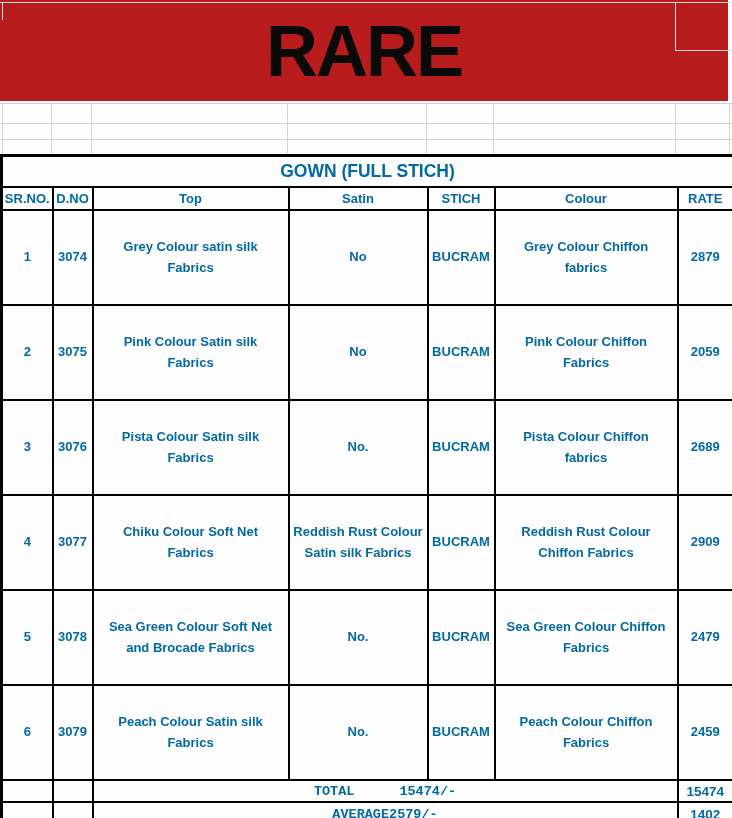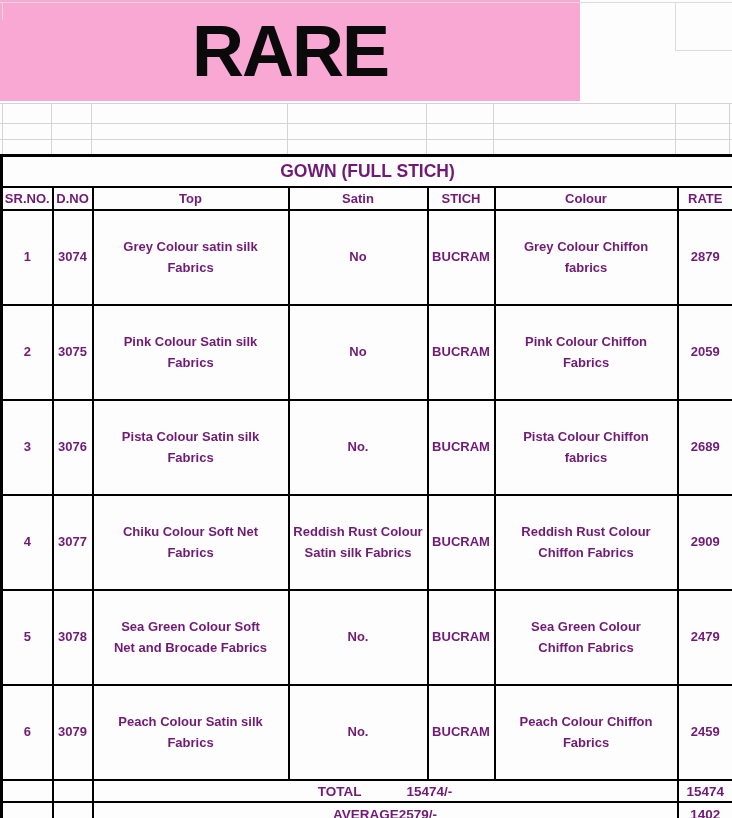--- a/index.html
+++ b/index.html
@@ -3,22 +3,22 @@
 <meta charset="utf-8">
 <style>
   html,body{margin:0;padding:0;}
   body{
     width:732px;height:818px;position:relative;overflow:hidden;
     background:#fdfdfd;color:#000;
     font-family:"Liberation Sans","DejaVu Sans",sans-serif;font-weight:bold;
   }
   
   .banner{
-    position:absolute;top:0;left:0;width:580px;height:101px;
-    background:#f9a8d4;display:flex;align-items:center;justify-content:center;
+    position:absolute;top:0;left:0;width:728px;height:101px;
+    background:#b91c1c;display:flex;align-items:center;justify-content:center;
   }
   .banner .title{
     font-size:72px;line-height:1;letter-spacing:-2px;margin:0;
     font-weight:bold;color:#0a0a0a;
   }
   
   .gl{position:absolute;background:#d9dcde;}
   .gl.h{height:1px;}
   .gl.v{width:1px;}
   
@@ -26,32 +26,32 @@
   .gridband .gl{background:#d4d4d4;}
   
   table.sheet{
     position:absolute;top:154px;left:0;width:732px;
     border-collapse:collapse;table-layout:fixed;
     border:3px solid #000;
   }
   table.sheet td,table.sheet th{
     border:2px solid #000;
     text-align:center;vertical-align:middle;
-    padding:0;font-size:13px;font-weight:bold;color:#701a75;
+    padding:0;font-size:13px;font-weight:bold;color:#0369a1;
     overflow:hidden;
   }
   tr.gown-row td{height:29px;font-size:17.5px;letter-spacing:0px;}
   tr.cols-row th{height:21px;font-size:13px;white-space:nowrap;margin-left:24px;}
   tr.data-row td{height:91px;line-height:1.55;}
-  tr.data-row td.c-top, tr.data-row td.c-dupatta{padding:0 20px;}
+  tr.data-row td.c-top, tr.data-row td.c-dupatta{padding:0 8px;}
   tr.data-row td.c-jacket{padding:1px 2px;}
   tr.sum-row td{height:20px;font-size:13.5px;}
   tr.avg-row td{height:23px;font-size:13.5px;}
   td.c-rate-sum{text-align:right;padding-right:4px;}
-  .sumline{display:flex;justify-content:center;align-items:flex-start;}
+  .sumline{display:flex;justify-content:center;align-items:flex-start;font-family:Liberation Mono, monospace;}
   .sumline.total .val{margin-left:45px;}
   .sumline.avg .val{}
 </style>
 </head>
 <body>
 
 <div class="banner">
   <div class="title">RARE</div>
 </div>
 

